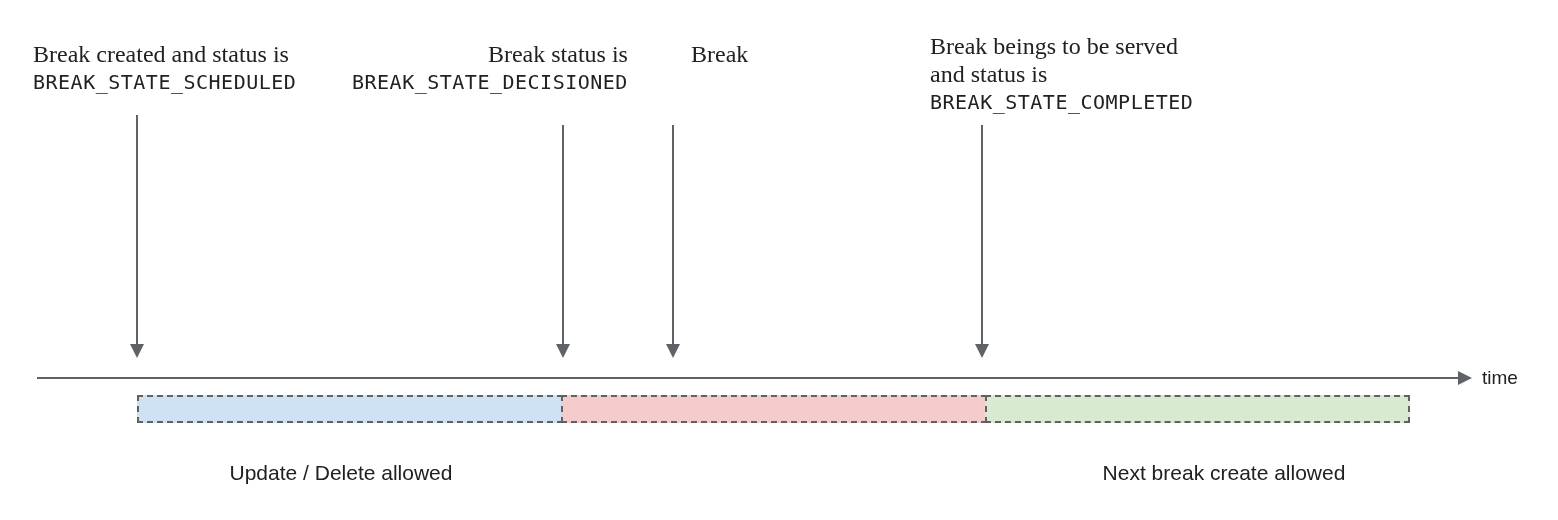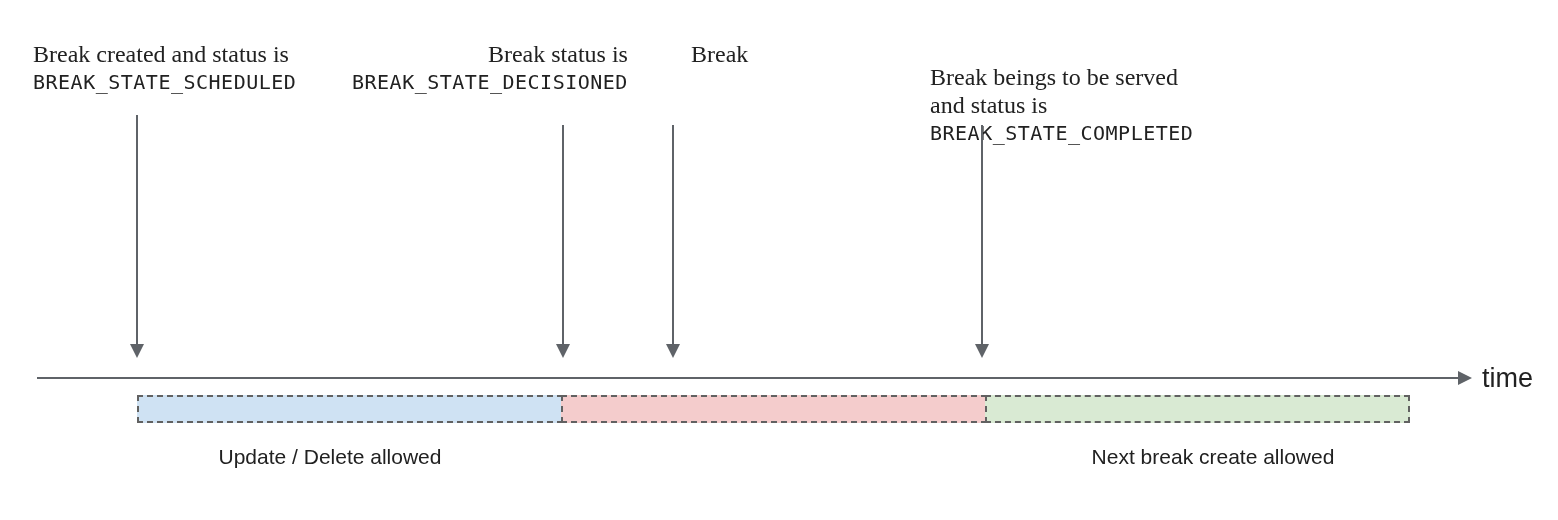--- a/index.html
+++ b/index.html
@@ -37,37 +37,37 @@
     position: absolute; left: 37px; top: 377px; width: 1422px; height: 2px;
     background: var(--arrow, #5f6368);
   }
   .axis-head {
     position: absolute; left: 1458px; top: 371px; width: 0; height: 0;
     border-top: 7px solid transparent;
     border-bottom: 7px solid transparent;
     border-left: 14px solid var(--arrow, #5f6368);
   }
   .axis-label {
-    position: absolute; left: 1482px; top: 365px; font-size: 27px; line-height: 26px;
+    position: absolute; left: 1482px; top: 365px; font-size: 19px; line-height: 26px;
     color: var(--text, #212121);
   }
 
   
   .segment {
     position: absolute; top: 395px; height: 28px;
     border: 2px dashed var(--segment-border, #616161);
   }
   .seg-1 { left: 137px; width: 426px; }
   .seg-2 { left: 561px; width: 426px; }
   .seg-3 { left: 985px; width: 425px; }
 
   
   .seg-label {
-    position: absolute; top: 444px; transform: translateX(-50%);
-    font-size: 21px; line-height: 26px; white-space: nowrap; color: var(--text, #212121);
+    position: absolute; top: 460px; transform: translateX(-50%);
+    font-size: 21px; line-height: 26px; white-space: nowrap; color: var(--text, #212121); margin-left: 11px;
   }
   .seg-label-1 { left: 330px; }
   .seg-label-2 { left: 773px; }
   .seg-label-3 { left: 1213px; }
 </style>
 </head>
 <body>
 
 <div class="canvas">
 
@@ -78,21 +78,21 @@
 
   <div class="annotation" style="left:352px; top:40px;text-align:right;">
     <span class="ann-line">Break status is</span>
     <span class="ann-line mono">BREAK_STATE_DECISIONED</span>
   </div>
 
   <div class="annotation" style="left:691px; top:40px;">
     <span class="ann-line">Break</span>
   </div>
 
-  <div class="annotation" style="left:930px; top:32px;margin-top:31px;">
+  <div class="annotation" style="left:930px; top:32px;">
     <span class="ann-line">Break beings to be served</span>
     <span class="ann-line">and status is</span>
     <span class="ann-line mono">BREAK_STATE_COMPLETED</span>
   </div>
 
   <div class="down-arrow" style="left:130px; top:115px; height:243px;">
     <span class="stem"></span>
     <span class="head"></span>
   </div>
   <div class="down-arrow" style="left:556px; top:125px; height:233px;">

